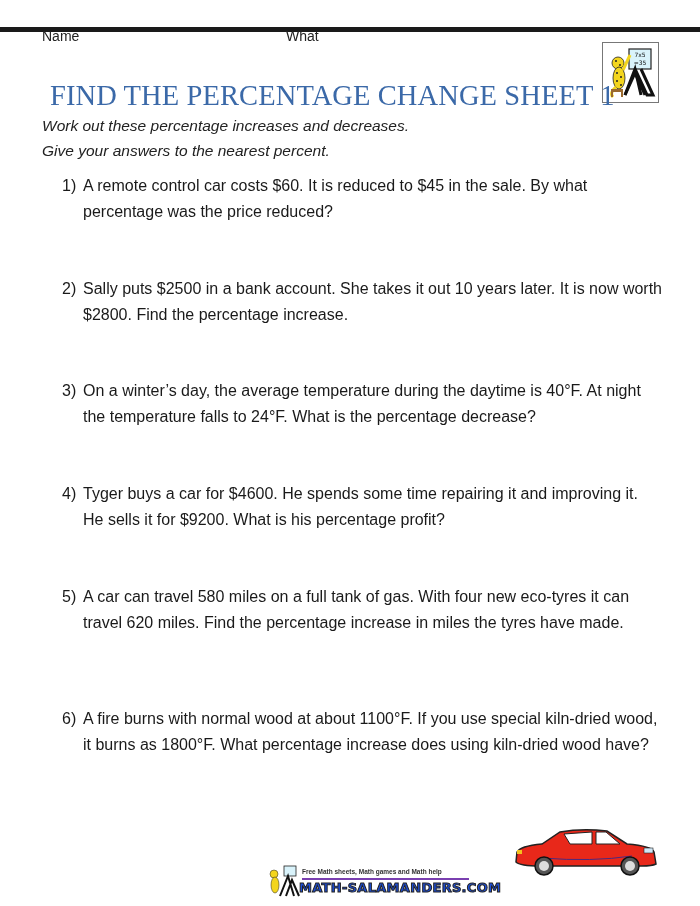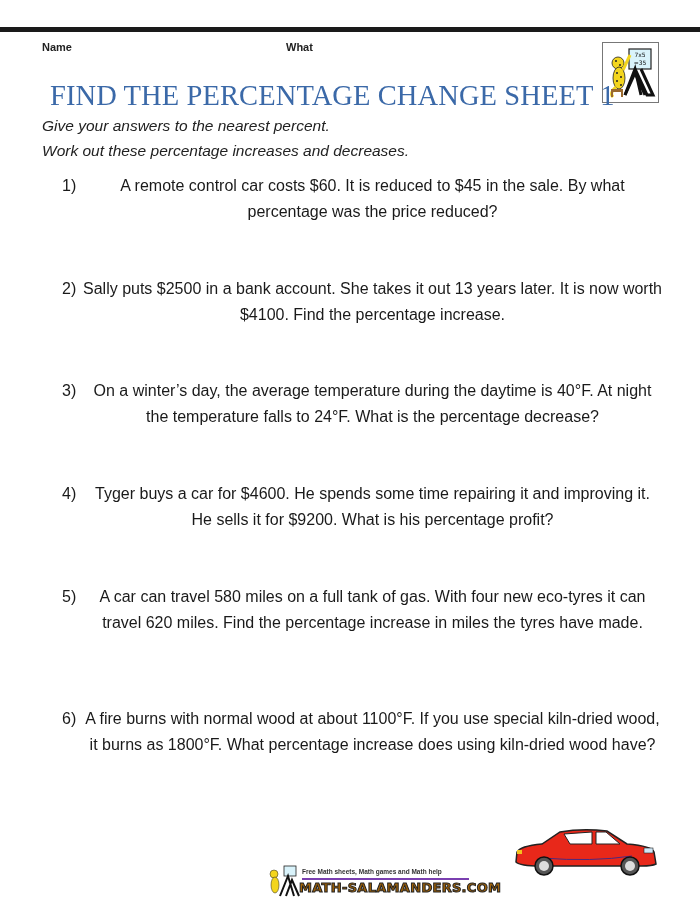--- a/index.html
+++ b/index.html
@@ -1,40 +1,40 @@
 <!DOCTYPE html>
 <html><head>
 <meta charset="utf-8">
 <style>
   html, body { margin: 0; padding: 0; background: #ffffff; }
   body { width: 700px; height: 906px; position: relative; overflow: hidden;
          font-family: "Liberation Sans", "DejaVu Sans", sans-serif; color: #111; }
   .top-rule { position: absolute; left: 0; top: 27px; width: 700px; height: 5px; background: #1a1a1a; }
-  .field-label { position: absolute; top: 41px; font-size: 11px; color: #222; font-weight: bold; }
+  .field-label { position: absolute; top: 28px; font-size: 14px; color: #222; }
   .name-label { left: 42px; }
   .date-label { left: 286px; }
   .logo-box { position: absolute; left: 602px; top: 42px; width: 55px; height: 59px;
               border: 1px solid #777; background: #fff; }
   .title { position: absolute; left: 42px; top: 72px; margin: 8px; font-weight: normal;
            font-family: "Liberation Serif", "DejaVu Serif", serif; font-size: 28.5px;
            color: #3b69a8; letter-spacing: 0.1px; white-space: nowrap; }
   .instructions { position: absolute; left: 42px; top: 113px; font-style: italic;
                   font-size: 15.5px; line-height: 25px; color: #222; }
   .instructions div { white-space: nowrap; }
   .question { position: absolute; left: 62px; width: 600px; font-size: 16px;
               line-height: 26px; color: #1a1a1a; }
   .q-num { position: absolute; left: 0; top: 0; }
-  .q-text { display: block; padding-left: 21px; text-indent: 0; text-align: center; }
+  .q-text { display: block; padding-left: 21px; text-indent: 0; }
   .car { position: absolute; left: 512px; top: 828px; }
   .footer { position: absolute; left: 266px; top: 864px; width: 215px; height: 34px; }
   .footer-tag { position: absolute; left: 36px; top: 4px; font-size: 6.5px; font-weight: bold;
                 color: #333; white-space: nowrap; }
   .footer-rule { position: absolute; left: 36px; top: 14px; width: 167px; height: 1.5px; background: #7a3fb0; }
   .footer-site { position: absolute; left: 33px; top: 16px; font-size: 13px; font-weight: bold;
-                 letter-spacing: 0.3px; color: #a16207; white-space: nowrap;
+                 letter-spacing: 0.3px; color: #1d4ed8; white-space: nowrap;
                  -webkit-text-stroke: 1px #222; font-family: "DejaVu Sans", sans-serif; }
 </style>
 </head>
 <body>
 
 <div class="top-rule"></div>
 
 <div class="field-label name-label">Name</div>
 <div class="field-label date-label">What</div>
 
@@ -57,31 +57,31 @@
       <circle cx="18" cy="42" r="1" fill="#222"></circle>
     <rect x="8" y="46" width="12" height="3" fill="#9b6a2f"></rect>
     <rect x="8" y="49" width="2" height="5" fill="#9b6a2f"></rect>
       <rect x="18" y="49" width="2" height="5" fill="#9b6a2f"></rect>
   </svg>
 </div>
 
 <h1 class="title">FIND THE PERCENTAGE CHANGE SHEET 1</h1>
 
 <div class="instructions">
+  <div>Work out these percentage increases and decreases.</div>
   <div>Give your answers to the nearest percent.</div>
-  <div>Work out these percentage increases and decreases.</div>
 </div>
 
 <div class="question" style="top:173px;">
   <span class="q-num">1)</span>
   <span class="q-text">A remote control car costs $60. It is reduced to $45 in the sale. By what percentage was the price reduced?</span>
 </div>
 <div class="question" style="top:276px;">
   <span class="q-num">2)</span>
-  <span class="q-text">Sally puts $2500 in a bank account. She takes it out 13 years later. It is now worth $4100. Find the percentage increase.</span>
+  <span class="q-text">Sally puts $2500 in a bank account. She takes it out 10 years later. It is now worth $2800. Find the percentage increase.</span>
 </div>
 <div class="question" style="top:378px;">
   <span class="q-num">3)</span>
   <span class="q-text"> On a winter’s day, the average temperature during the daytime is 40°F. At night the temperature falls to 24°F. What is the percentage decrease?</span>
 </div>
 <div class="question" style="top:481px;">
   <span class="q-num">4)</span>
   <span class="q-text">Tyger buys a car for $4600. He spends some time repairing it and improving it. He sells it for $9200. What is his percentage profit?</span>
 </div>
 <div class="question" style="top:584px;">

